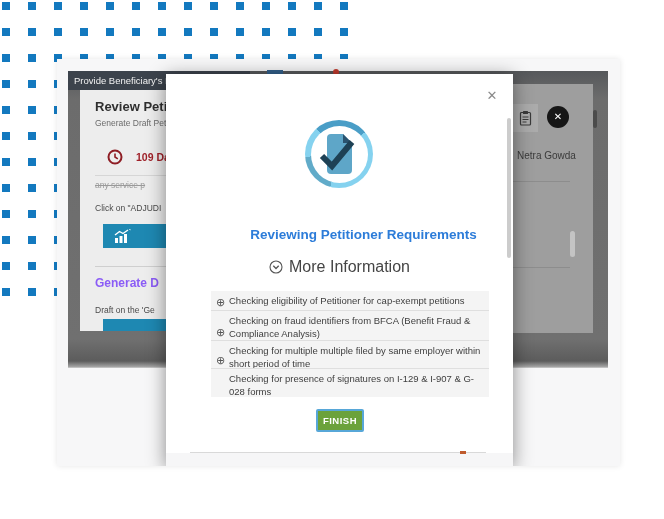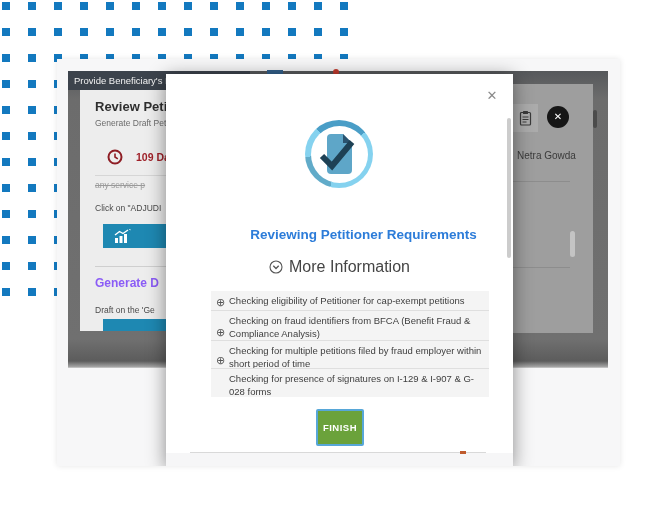--- a/index.html
+++ b/index.html
@@ -59,21 +59,21 @@
   .ring-inner { width:57px; height:57px; border-radius:50%; background:#ffffff; display:flex; align-items:center; justify-content:center; }
   .m-count { position:absolute; left:0; top:122px; width:100%; text-align:center; font-size:14px; color:#4a4a4a; }
   .m-title { position:absolute; left:0; top:153px; width:100%; text-align:center; font-size:13.5px; font-weight:600; color:#2c7cd9;padding-left:48px; }
   .m-moreinfo { position:absolute; left:0; top:184px; width:100%; display:flex; align-items:center; justify-content:center; gap:6px; cursor:pointer; }
   .m-moreinfo span.lbl { font-size:16px; color:#454545; }
   .checklist { position:absolute; left:45px; top:217px; width:278px; background:#f4f4f4; }
   .check-row { position:relative; padding:3px 6px 2px 18px; font-size:9.5px; line-height:13px; color:#3e3e3e; }
   .check-row + .check-row { border-top:1px solid #dfdfdf; }
   .check-row .plus { position:absolute; left:5px; bottom:2px; font-size:11px; color:#555555; line-height:12px; }
   .r1 { height:19px; } .r2 { height:30px; } .r3 { height:28px; } .r4 { height:29px; }
-  .finish { position:absolute; left:150px; top:335px; width:48px; height:37px; background:#6ba23b;
+  .finish { position:absolute; left:150px; top:335px; width:48px; height:23px; background:#6ba23b;
     border:2px solid #57a7d8; border-radius:2px; color:#ffffff; font-family:"Liberation Sans",sans-serif;
     font-size:9.5px; font-weight:bold; letter-spacing:.5px; display:flex; align-items:center; justify-content:center; cursor:pointer; }
   .m-bottom { position:absolute; left:0; top:379px; width:347px; height:13px; background:#f6f6f7; }
   .m-bottom-line { position:absolute; left:24px; top:378px; width:296px; height:1px; background:#d9d9d9; }
   .m-bottom-tick { position:absolute; left:294px; top:377px; width:6px; height:3px; background:#bf5b2d; }
 </style>
 </head>
 <body>
 
 <div class="stage">
@@ -166,21 +166,21 @@
         <div class="check-row r1">
           <span class="plus">⊕</span>
           <span>Checking eligibility of Petitioner for cap-exempt petitions</span>
         </div>
         <div class="check-row r2">
           <span class="plus">⊕</span>
           <span>Checking on fraud identifiers from BFCA (Benefit Fraud &amp; Compliance Analysis)</span>
         </div>
         <div class="check-row r3">
           <span class="plus">⊕</span>
-          <span>Checking for multiple petitions filed by fraud employer within short period of time</span>
+          <span>Checking for multiple multiple filed by same employer within short period of time</span>
         </div>
         <div class="check-row r4">
           <span>Checking for presence of signatures on I-129 &amp; I-907 &amp; G-028 forms</span>
         </div>
       </div>
 
       <div class="finish">
         <span>FINISH</span>
       </div>
 

